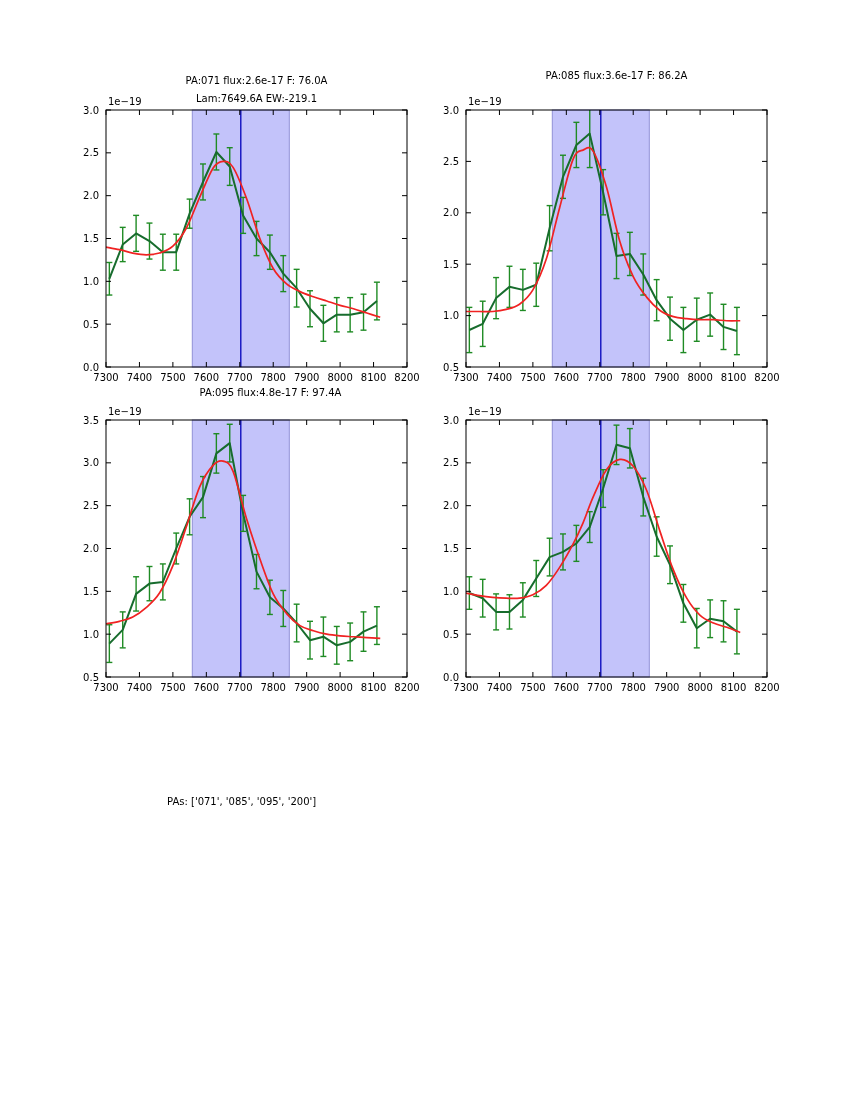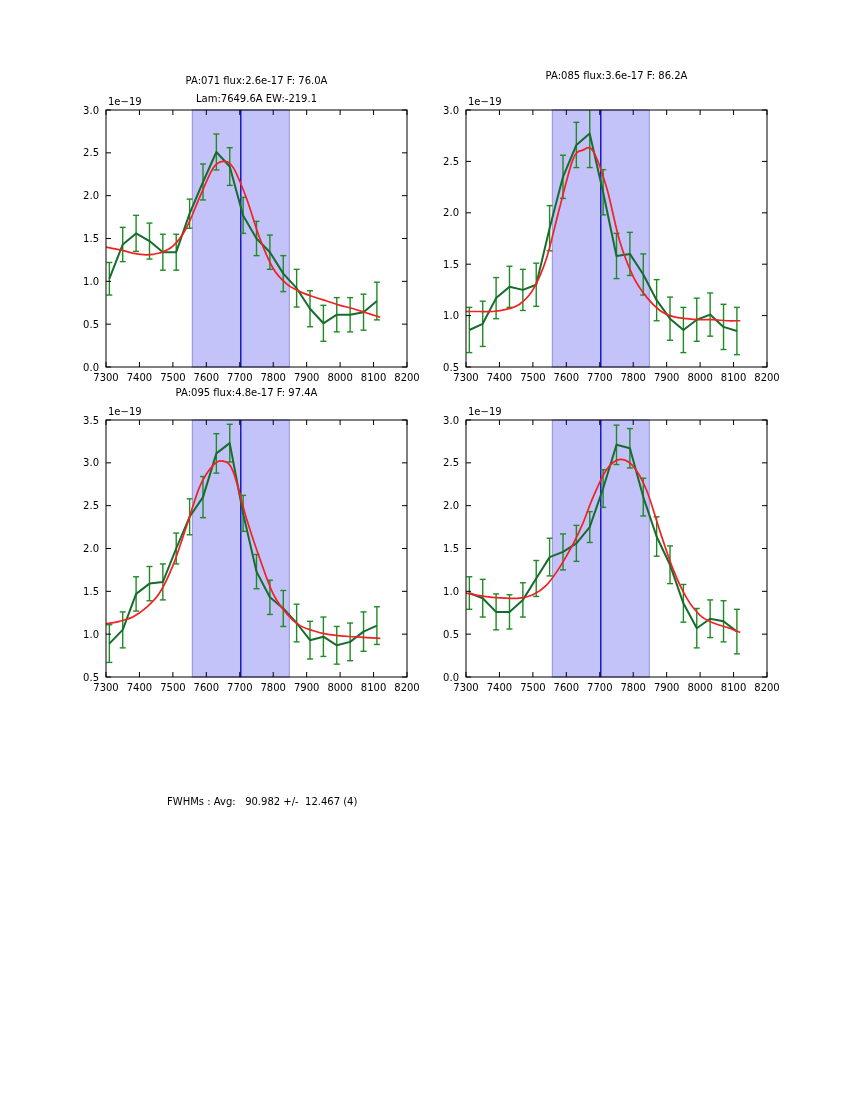--- a/index.html
+++ b/index.html
@@ -540,22 +540,22 @@
       </g>
     </svg>
 
   <div class="ttl" style="left:106px;top:72px">
     <div>PA:071 flux:2.6e-17 F: 76.0A</div>
     <div>Lam:7649.6A EW:-219.1</div>
   </div>
   <div class="ttl" style="left:466px;top:67px">
     <div>PA:085 flux:3.6e-17 F: 86.2A</div>
   </div>
-  <div class="ttl" style="left:96px;top:384px">
+  <div class="ttl" style="left:120px;top:384px">
     <div>PA:095 flux:4.8e-17 F: 97.4A</div>
   </div>
 
   <div class="summary">
-    <div>FWHMs : Avg:   90.982 +/-  12.467 (4)</div>
+    <div>PAs: ['071', '085', '095', '200']</div>
     
     
   </div>
 </div>
 
 </body></html>

